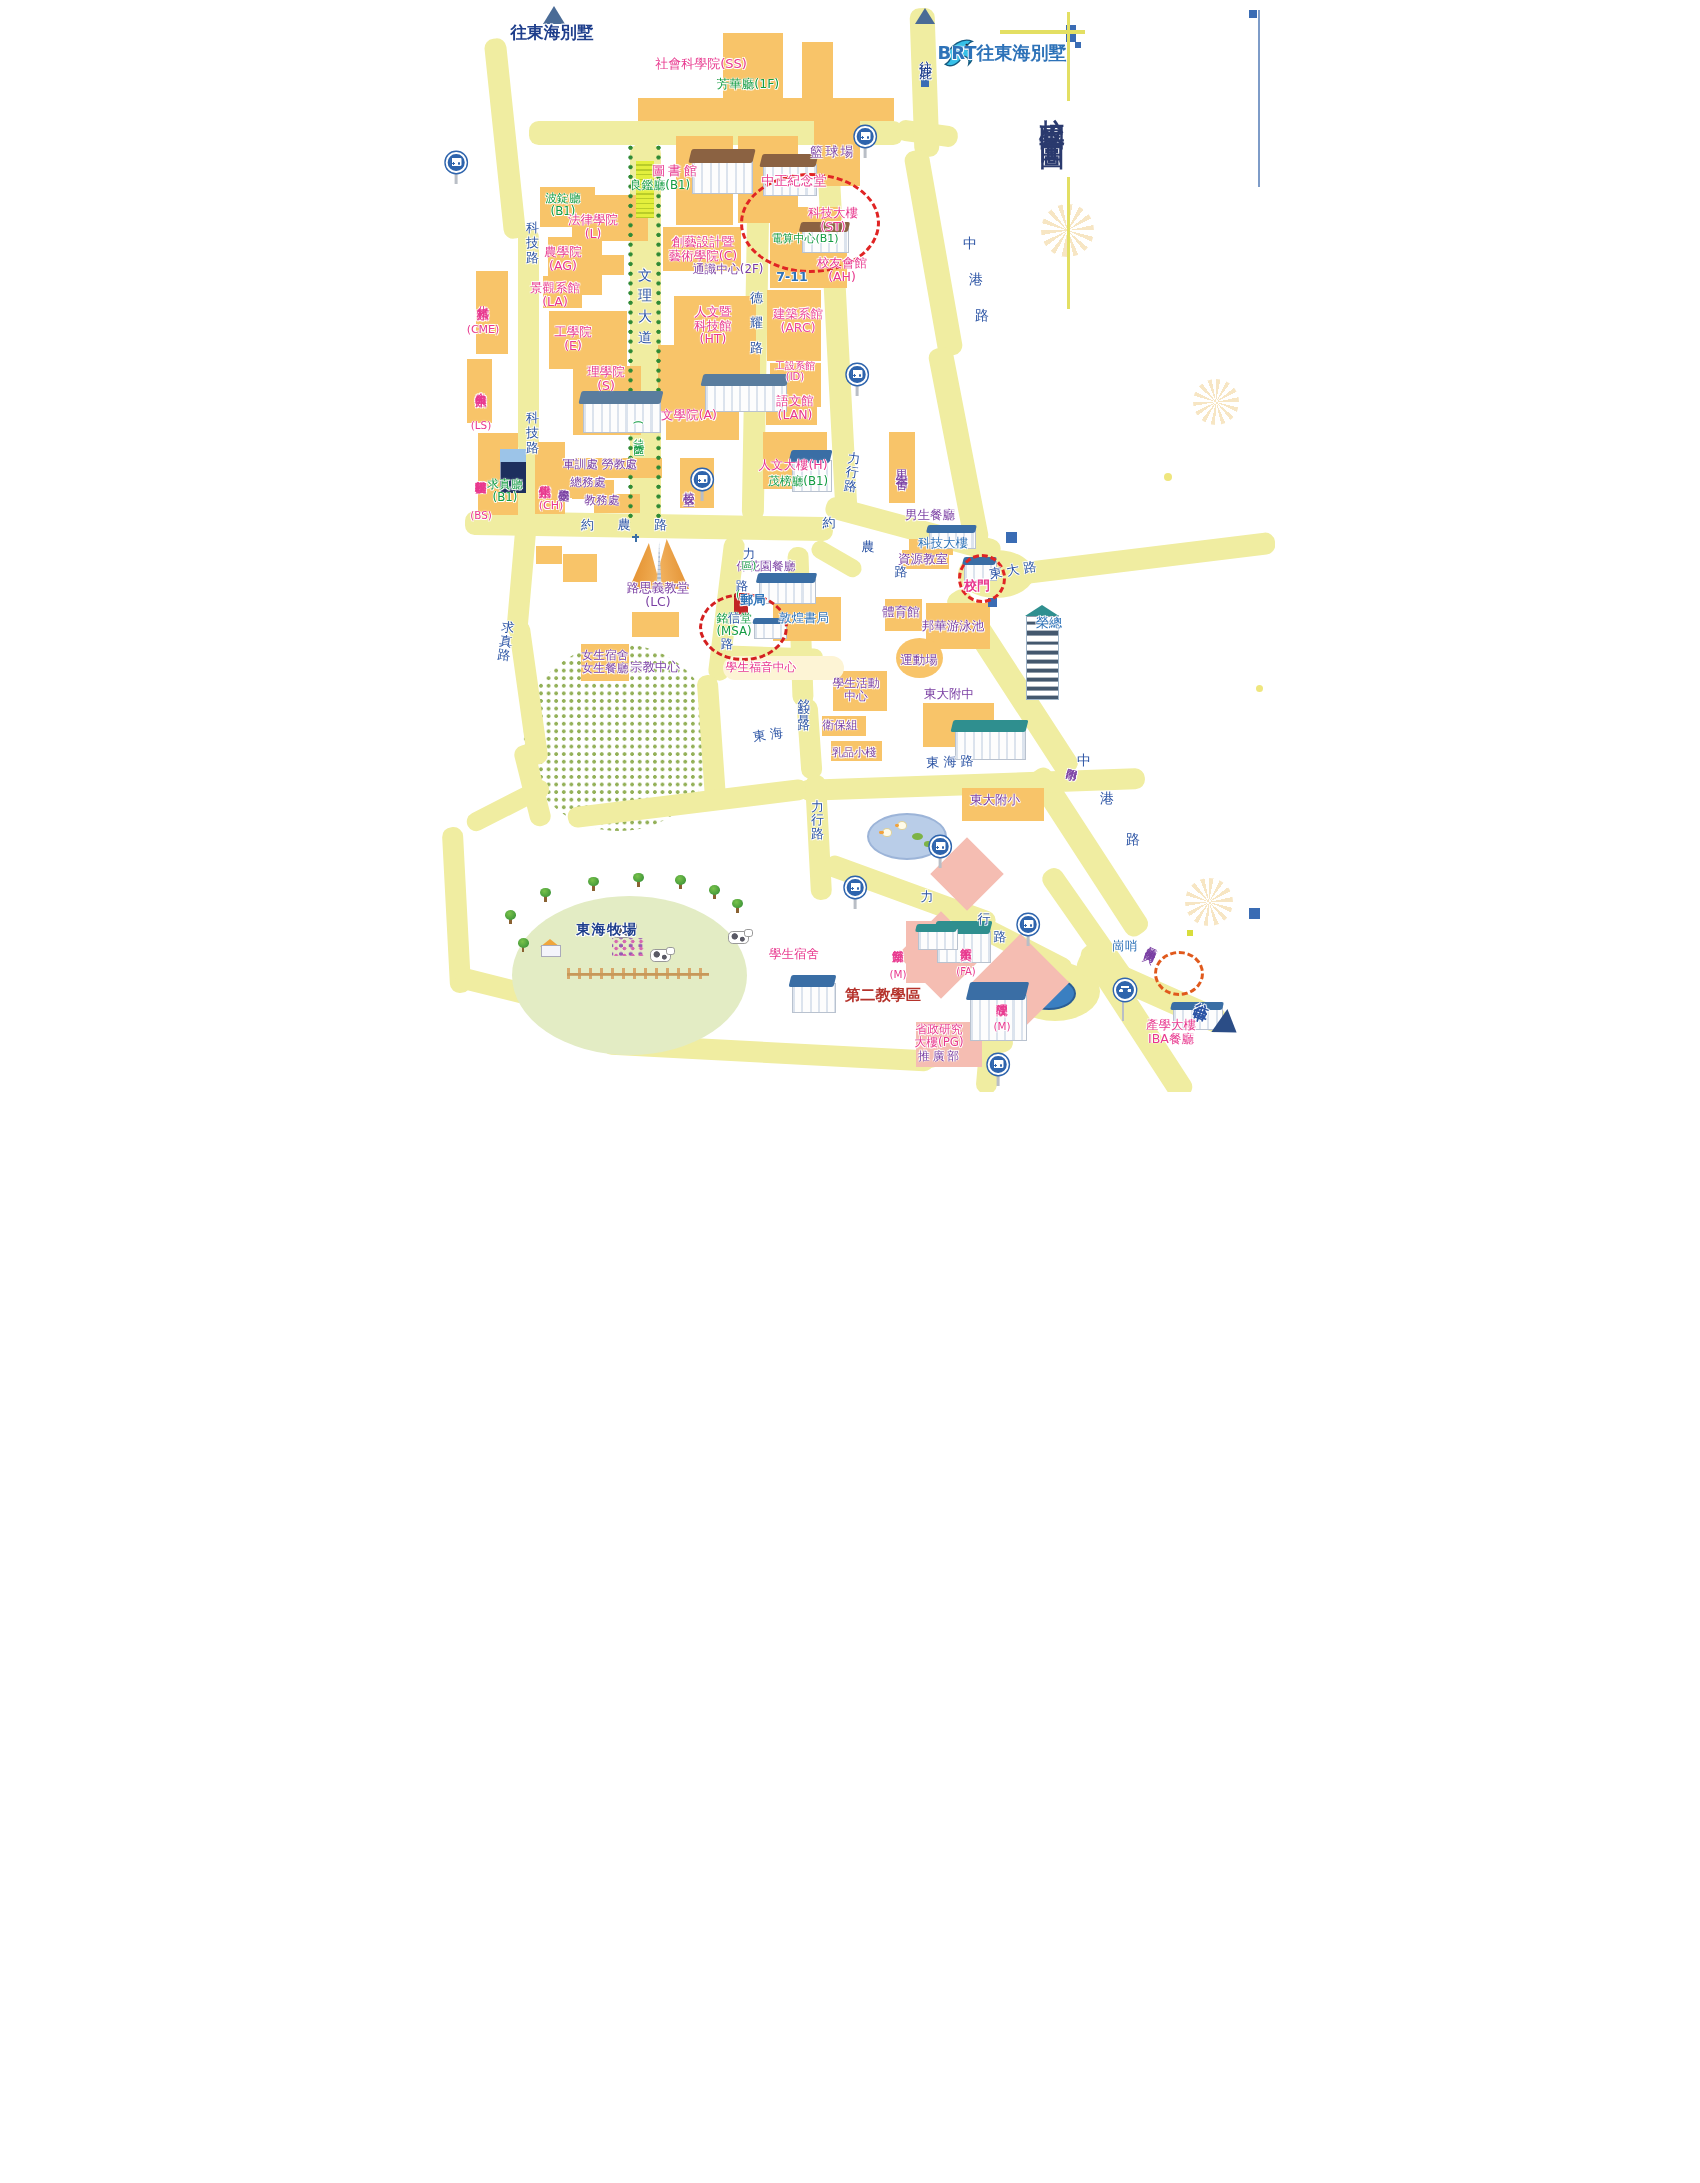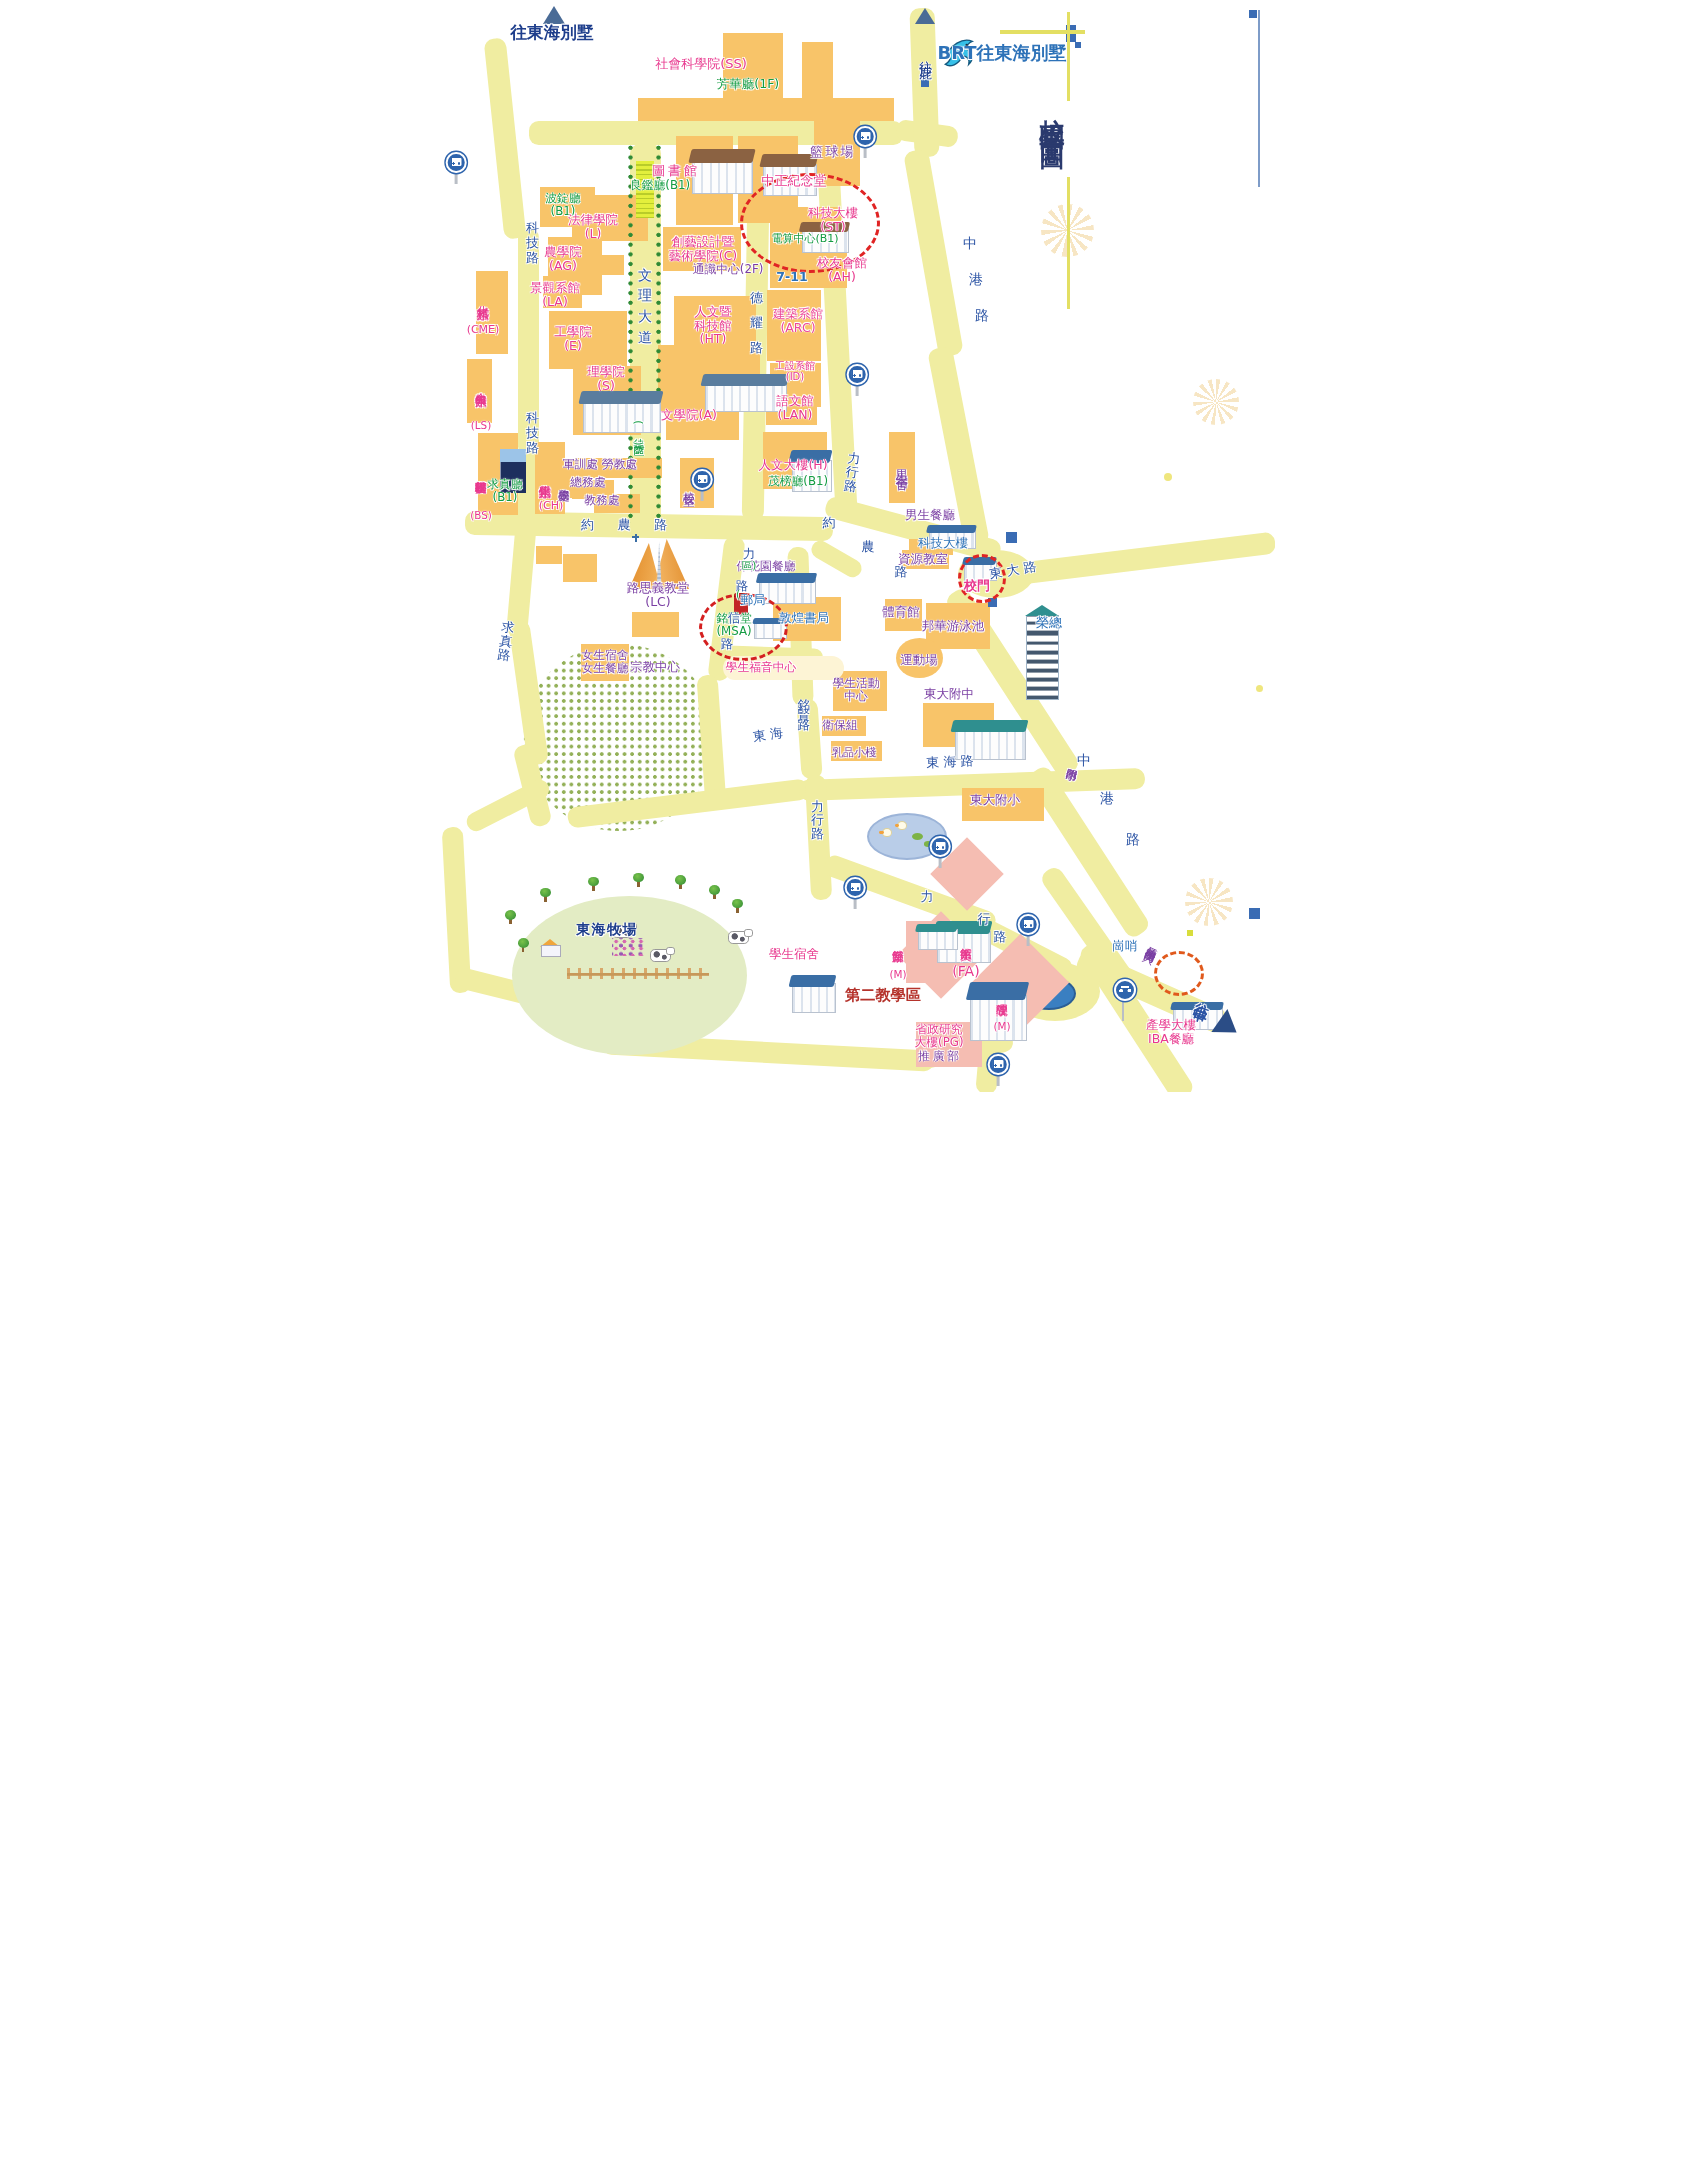--- a/index.html
+++ b/index.html
@@ -373,21 +373,21 @@
     <div class="lbl" style="left: 476px; top: 572px; color: rgb(45, 85, 165); font-size: 13px; letter-spacing: 0px; font-weight: 400; transform: translate(-50%, -50%) rotate(0deg);">路</div>
     <div class="lbl" style="left: 552px; top: 586px; color: rgb(232, 56, 142); font-size: 13px; letter-spacing: 0px; font-weight: 700; transform: translate(-50%, -50%) rotate(0deg);">校門</div>
     <div class="lbl" style="left: 590px; top: 570px; color: rgb(45, 85, 165); font-size: 13px; letter-spacing: 4.2px; font-weight: 400; transform: translate(-50%, -50%) rotate(-10deg);">東大路</div>
     <div class="lbl" style="left: 624px; top: 623px; color: rgb(45, 114, 184); font-size: 13px; letter-spacing: 0px; font-weight: 400; transform: translate(-50%, -50%) rotate(0deg);">榮總</div>
     <div class="lbl" style="left: 476px; top: 612px; color: rgb(122, 63, 163); font-size: 12.5px; letter-spacing: 0px; font-weight: 400; transform: translate(-50%, -50%) rotate(0deg);">體育館</div>
     <div class="lbl" style="left: 528px; top: 626px; color: rgb(122, 63, 163); font-size: 12.5px; letter-spacing: 0px; font-weight: 400; transform: translate(-50%, -50%) rotate(0deg);">邦華游泳池</div>
     <div class="lbl" style="left: 494px; top: 660px; color: rgb(122, 63, 163); font-size: 12.5px; letter-spacing: 0px; font-weight: 400; transform: translate(-50%, -50%) rotate(0deg);">運動場</div>
     <div class="lbl" style="left: 233px; top: 594px; color: rgb(122, 63, 163); font-size: 12.5px; letter-spacing: 0px; font-weight: 400; transform: translate(-50%, -50%) rotate(0deg);">路思義教堂
 (LC)</div>
     <div class="lbl" style="left: 230px; top: 624px; color: rgb(122, 63, 163); font-size: 12.5px; letter-spacing: 0px; font-weight: 400; transform: translate(-50%, -50%) rotate(0deg); margin-top: 43px;">宗教中心</div>
-    <div class="lbl" style="left: 328px; top: 600px; color: rgb(45, 114, 184); font-size: 12.5px; letter-spacing: 0px; font-weight: 400; transform: translate(-50%, -50%) rotate(0deg);">郵局</div>
+    <div class="lbl" style="left: 328px; top: 600px; color: rgb(45, 114, 184); font-size: 12.5px; letter-spacing: 0px; font-weight: 700; transform: translate(-50%, -50%) rotate(0deg);">郵局</div>
     <div class="lbl" style="left: 341px; top: 566px; color: rgb(122, 63, 163); font-size: 11.8px; letter-spacing: 0px; font-weight: 400; transform: translate(-50%, -50%) rotate(0deg);">保花園餐廳</div>
     <div class="lbl" style="left: 309px; top: 625px; color: rgb(20, 156, 67); font-size: 11.8px; letter-spacing: 0px; font-weight: 400; transform: translate(-50%, -50%) rotate(0deg);">銘賢堂
 (MSA)</div>
     <div class="lbl" style="left: 379px; top: 618px; color: rgb(45, 114, 184); font-size: 12.5px; letter-spacing: 0px; font-weight: 400; transform: translate(-50%, -50%) rotate(0deg);">敦煌書局</div>
     <div class="lbl" style="left: 336px; top: 667px; color: rgb(232, 56, 142); font-size: 11.8px; letter-spacing: 0px; font-weight: 400; transform: translate(-50%, -50%) rotate(0deg);">學生福音中心</div>
     <div class="lbl" style="left: 324px; top: 554px; color: rgb(45, 85, 165); font-size: 12.5px; letter-spacing: 0px; font-weight: 400; transform: translate(-50%, -50%) rotate(0deg);">力</div>
     <div class="lbl" style="left: 324px; top: 566px; color: rgb(20, 156, 67); font-size: 10.4px; letter-spacing: 0px; font-weight: 400; transform: translate(-50%, -50%) rotate(0deg);">區)</div>
     <div class="lbl" style="left: 317px; top: 586px; color: rgb(45, 85, 165); font-size: 12.5px; letter-spacing: 0px; font-weight: 400; transform: translate(-50%, -50%) rotate(0deg);">路</div>
     <div class="lbl" style="left: 313px; top: 595px; color: rgb(20, 156, 67); font-size: 10.4px; letter-spacing: 0px; font-weight: 400; transform: translate(-50%, -50%) rotate(0deg);">(</div>
     <div class="lbl" style="left: 309px; top: 618px; color: rgb(45, 85, 165); font-size: 12.5px; letter-spacing: 0px; font-weight: 400; transform: translate(-50%, -50%) rotate(0deg);">信</div>
@@ -411,21 +411,21 @@
     <div class="lbl" style="left: 570px; top: 800px; color: rgb(122, 63, 163); font-size: 12.5px; letter-spacing: 0px; font-weight: 400; transform: translate(-50%, -50%) rotate(0deg);">東大附小</div>
     <div class="lbl vert" style="left: 392px; top: 810px; color: rgb(45, 85, 165); font-size: 13px; letter-spacing: 14px; font-weight: 400; transform: translate(-50%, -50%) rotate(0deg);">力行路</div>
     <div class="lbl" style="left: 502px; top: 897px; color: rgb(45, 85, 165); font-size: 13px; letter-spacing: 0px; font-weight: 400; transform: translate(-50%, -50%) rotate(0deg);">力</div>
     <div class="lbl" style="left: 559px; top: 919px; color: rgb(45, 85, 165); font-size: 13px; letter-spacing: 0px; font-weight: 400; transform: translate(-50%, -50%) rotate(0deg);">行</div>
     <div class="lbl" style="left: 575px; top: 937px; color: rgb(45, 85, 165); font-size: 13px; letter-spacing: 0px; font-weight: 400; transform: translate(-50%, -50%) rotate(0deg);">路</div>
     <div class="lbl" style="left: 369px; top: 954px; color: rgb(232, 56, 142); font-size: 12.5px; letter-spacing: 0px; font-weight: 400; transform: translate(-50%, -50%) rotate(0deg);">學生宿舍</div>
     <div class="lbl" style="left: 458px; top: 995px; color: rgb(181, 51, 44); font-size: 15.2px; letter-spacing: 0px; font-weight: 700; transform: translate(-50%, -50%) rotate(0deg);">第二教學區</div>
     <div class="lbl vert" style="left: 473px; top: 941px; color: rgb(232, 56, 142); font-size: 11.8px; letter-spacing: 0px; font-weight: 400; transform: translate(-50%, -50%) rotate(0deg);">音樂系館</div>
     <div class="lbl" style="left: 473px; top: 975px; color: rgb(232, 56, 142); font-size: 10.4px; letter-spacing: 0px; font-weight: 400; transform: translate(-50%, -50%) rotate(0deg);">(M)</div>
     <div class="lbl vert" style="left: 541px; top: 939px; color: rgb(232, 56, 142); font-size: 11.8px; letter-spacing: 0px; font-weight: 400; transform: translate(-50%, -50%) rotate(0deg);">美術系館</div>
-    <div class="lbl" style="left: 541px; top: 972px; color: rgb(232, 56, 142); font-size: 14px; letter-spacing: 0px; font-weight: 400; transform: translate(-50%, -50%) rotate(0deg); text-align: right;">(FA)</div>
+    <div class="lbl" style="left: 541px; top: 972px; color: rgb(232, 56, 142); font-size: 10px; letter-spacing: 0px; font-weight: 400; transform: translate(-50%, -50%) rotate(0deg); text-align: right;">(FA)</div>
     <div class="lbl vert" style="left: 577px; top: 995px; color: rgb(232, 56, 142); font-size: 11.8px; letter-spacing: 0px; font-weight: 400; transform: translate(-50%, -50%) rotate(0deg);">管理學院</div>
     <div class="lbl" style="left: 577px; top: 1027px; color: rgb(232, 56, 142); font-size: 10.4px; letter-spacing: 0px; font-weight: 400; transform: translate(-50%, -50%) rotate(0deg);">(M)</div>
     <div class="lbl" style="left: 514px; top: 1036px; color: rgb(232, 56, 142); font-size: 11.8px; letter-spacing: 0px; font-weight: 400; transform: translate(-50%, -50%) rotate(0deg);">省政研究
 大樓(PG)</div>
     <div class="lbl" style="left: 515px; top: 1056px; color: rgb(122, 63, 163); font-size: 11.8px; letter-spacing: 2.8px; font-weight: 400; transform: translate(-50%, -50%) rotate(0deg);">推廣部</div>
     <div class="lbl vert" style="left: 730px; top: 943px; color: rgb(122, 63, 163); font-size: 11px; letter-spacing: 0.7px; font-weight: 400; transform: translate(-50%, -50%) rotate(25deg);">第二教學區側門入口</div>
     <div class="lbl vert" style="left: 782px; top: 995px; color: rgb(45, 85, 165); font-size: 15.2px; letter-spacing: 2.1px; font-weight: 700; transform: translate(-50%, -50%) rotate(20deg);">往台中</div>
     <div class="lbl" style="left: 746px; top: 1031px; color: rgb(232, 56, 142); font-size: 12.5px; letter-spacing: 0px; font-weight: 400; transform: translate(-50%, -50%) rotate(0deg);">產學大樓
 IBA餐廳</div>
     <div class="lbl" style="left: 700px; top: 946px; color: rgb(45, 114, 184); font-size: 12.5px; letter-spacing: 0px; font-weight: 400; transform: translate(-50%, -50%) rotate(0deg);">崗哨</div>

